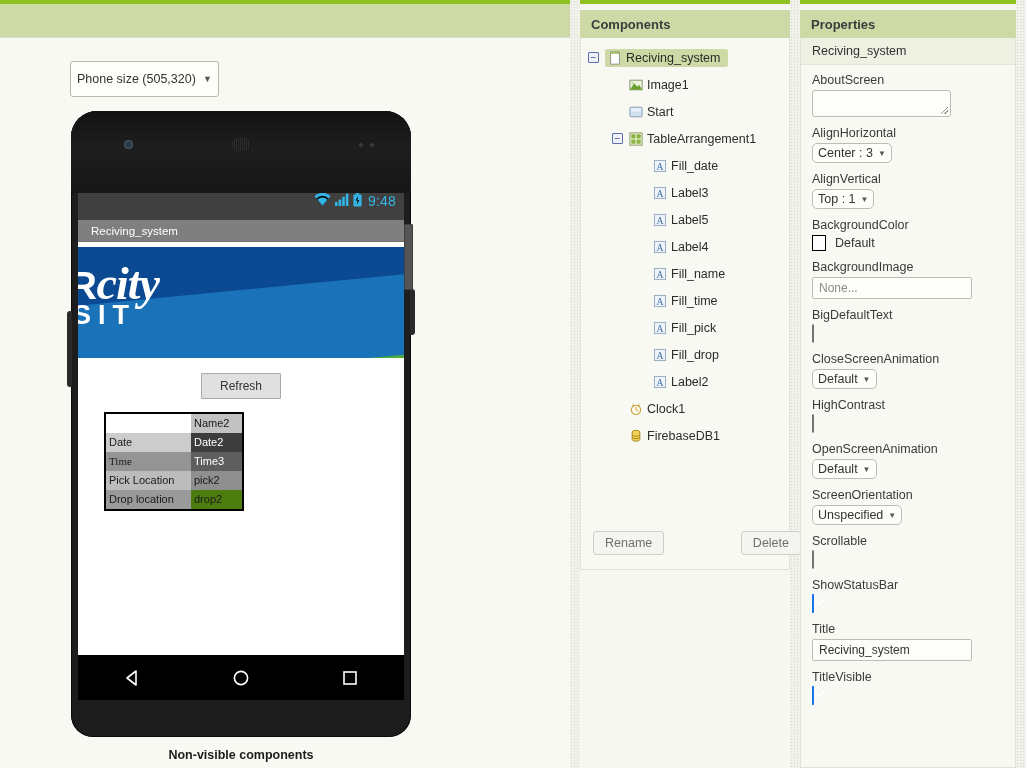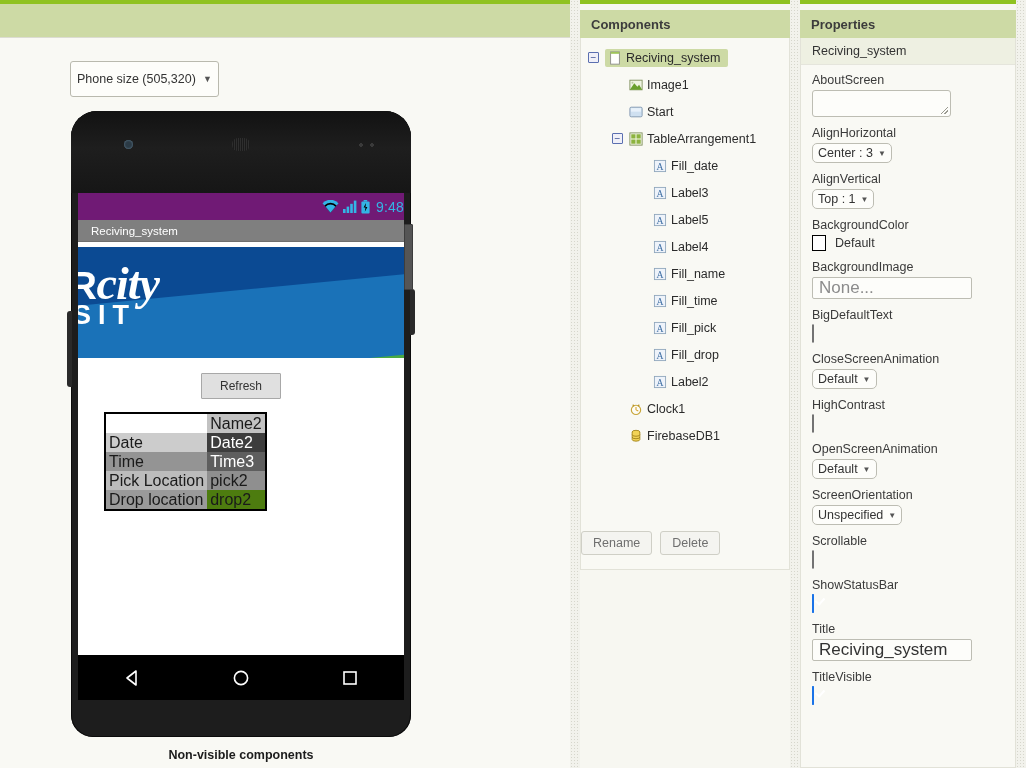--- a/index.html
+++ b/index.html
@@ -113,23 +113,23 @@
   }
 
   
   .screen {
     position: absolute; left: 7px; top: 82px;
     width: 326px; height: 462px;
     background: #fff;
     overflow: hidden;
   }
   .status-bar {
-    height: 27px; background: #701a75;
-    display: flex; align-items: center; justify-content: flex-end;
-    gap: 4px;
+    height: 27px; background: #404040;
+    display: flex; justify-content: flex-end;
+    padding-right: 8px; gap: 4px;
   }
   .st-ico { display: block; }
   .st-time {
     color: #33b5e5; font-size: 14px;
     font-family: "Liberation Sans", sans-serif;
     letter-spacing: 0.2px; margin-left: 2px;
   }
   .title-bar {
     height: 22px; background: #7f7f7f;
     color: #fff; font-size: 11.5px;
@@ -199,21 +199,21 @@
     font-size: 12px; color: #333;
     background: #e0e0e0;
     border: 1px solid #a8a8a8;
     border-radius: 1px;
   }
 
   .tbl-wrap { margin-top: 13px; padding-left: 26px; }
   table.info {
     border-collapse: collapse;
     border: 2px solid #000;
-    font-size: 16px;
+    font-size: 11px;
     color: #1a1a1a;
   }
   table.info td {
     height: 19px;
     padding: 0 3px;
     white-space: nowrap;
     line-height: 19px;
   }
   td.lbl { width: 86px; }
   td.val { width: 52px; }
@@ -303,22 +303,22 @@
   .tree-lbl { margin-left: 4px; }
   .node-sel {
     background: #cddaa5;
     padding: 2px 8px 2px 3px;
     border-radius: 2px;
     display: flex; align-items: center;
   }
   .node-plain { display: flex; align-items: center; padding: 2px 0; }
 
   .rename-row {
-    position: absolute; left: 0; bottom: 14px;
-    width: 100%; display: flex; justify-content: flex-start; gap: 8px;
+    position: absolute; left: 12px; bottom: 14px;
+    width: 100%; display: flex; justify-content: space-between; gap: 8px;
   }
   .sm-btn {
     padding: 4px 11px;
     font-size: 12.5px; color: #6f6f6f;
     background: #f4f4f0;
     border: 1px solid #cfcfc6;
     border-radius: 3px;
   }
 
   
@@ -404,21 +404,21 @@
     border: 1px solid #000; background: #fff;
   }
   .color-lbl { font-size: 12.5px; color: #333; }
   .textinput {
     width: 160px; height: 22px;
     border: 1px solid #bdbdb3;
     background: #fdfdfa;
     border-radius: 2px;
     display: flex; align-items: center;
     padding-left: 6px;
-    font-size: 17px; color: #555;
+    font-size: 12px; color: #555;
   }
   .sq-check {
     width: 13px; height: 13px;
     border: 1px solid #737373;
     background: #fff; border-radius: 2px;
   }
   .sq-check.on {
     background: #1a73e8; border-color: #1a73e8;
     position: relative;
   }
@@ -504,21 +504,21 @@
               <tbody id="info-tbody">
                   <tr>
                     <td class="lbl" style="background: rgb(255, 255, 255);"></td>
                     <td class="val" style="background: rgb(194, 194, 194);">Name2</td>
                   </tr>
                   <tr>
                     <td class="lbl" style="background: rgb(204, 204, 204);">Date</td>
                     <td class="val" style="background: rgb(61, 61, 61); color: rgb(255, 255, 255);">Date2</td>
                   </tr>
                   <tr>
-                    <td class="lbl" style="background: rgb(148, 148, 148);">Time</td>
+                    <td class="lbl" style="background: rgb(148, 148, 148); font-family: Liberation Serif, serif;">Time</td>
                     <td class="val" style="background: rgb(94, 94, 94); color: #ffffff;">Time3</td>
                   </tr>
                   <tr>
                     <td class="lbl" style="background: rgb(188, 188, 188);">Pick Location</td>
                     <td class="val" style="background: rgb(143, 143, 143);">pick2</td>
                   </tr>
                   <tr>
                     <td class="lbl" style="background: rgb(154, 154, 154);">Drop location</td>
                     <td class="val" style="background: #4d7c0f;">drop2</td>
                   </tr>

